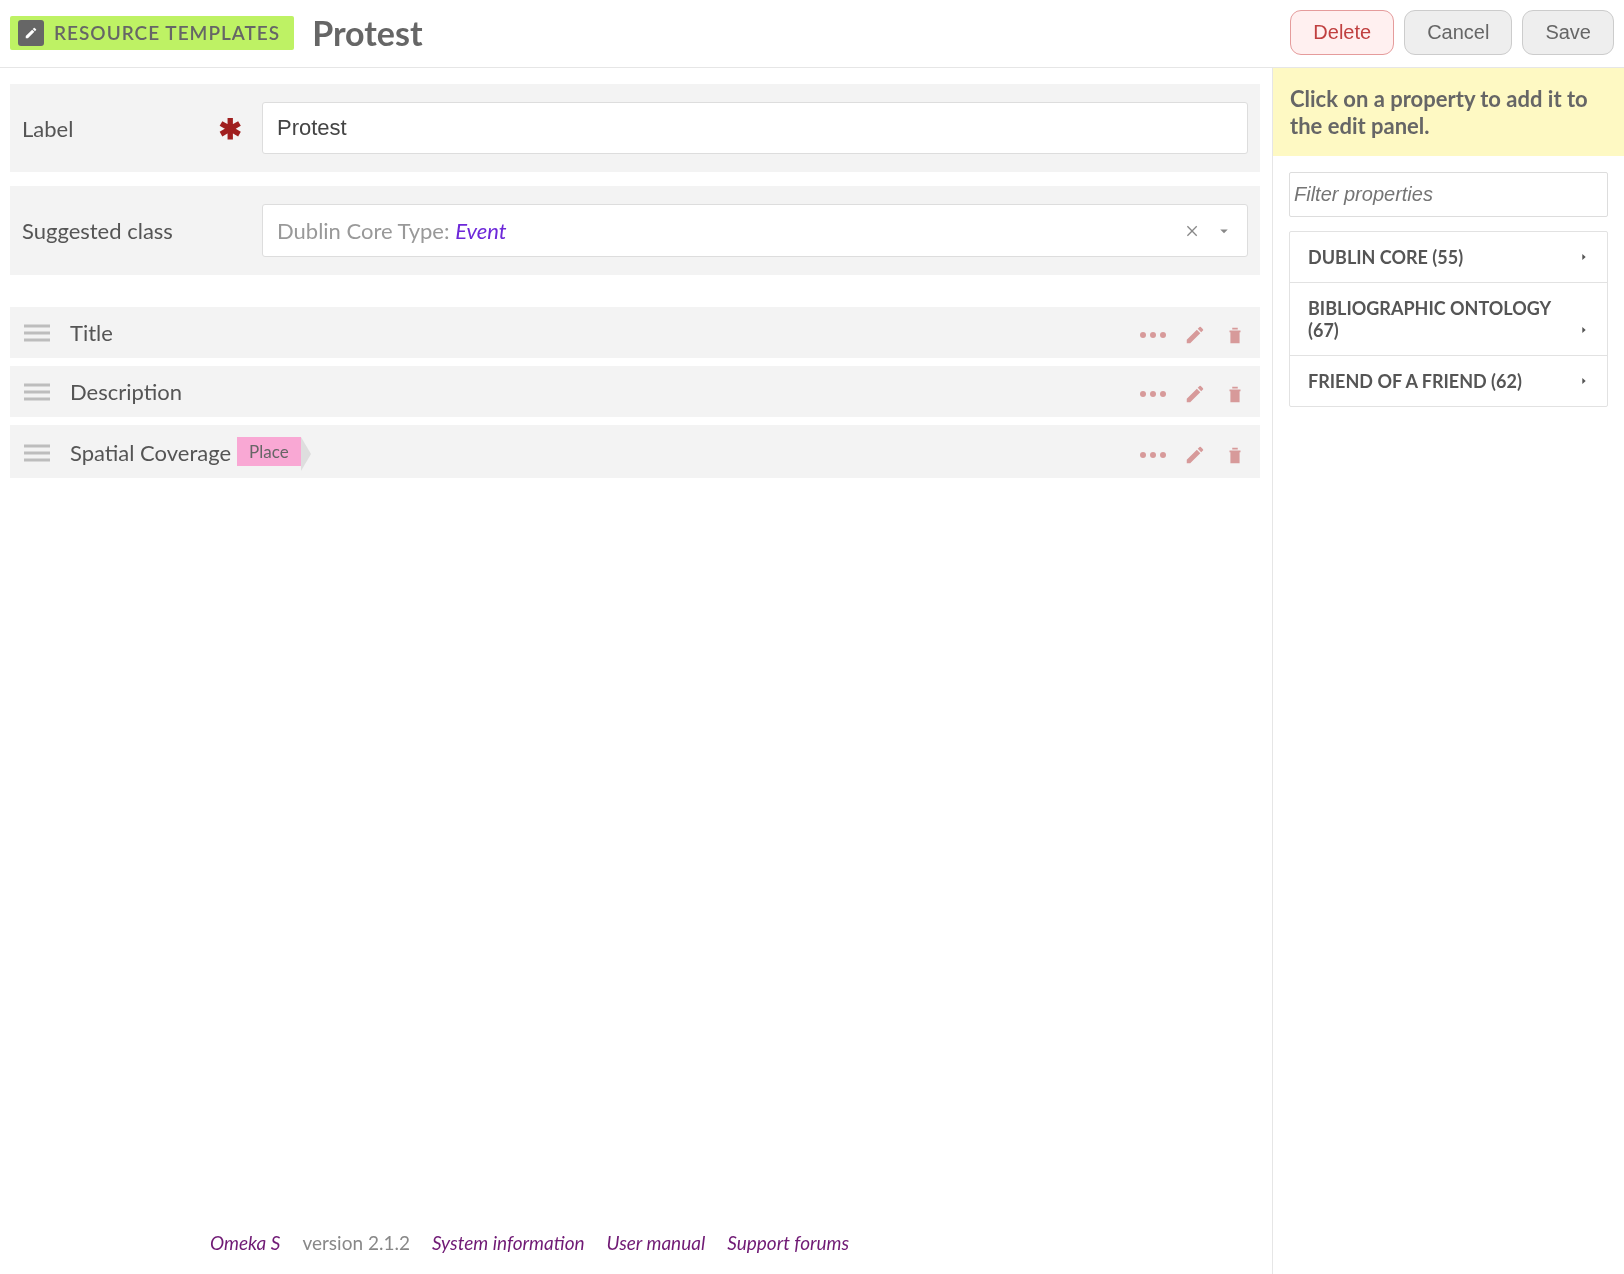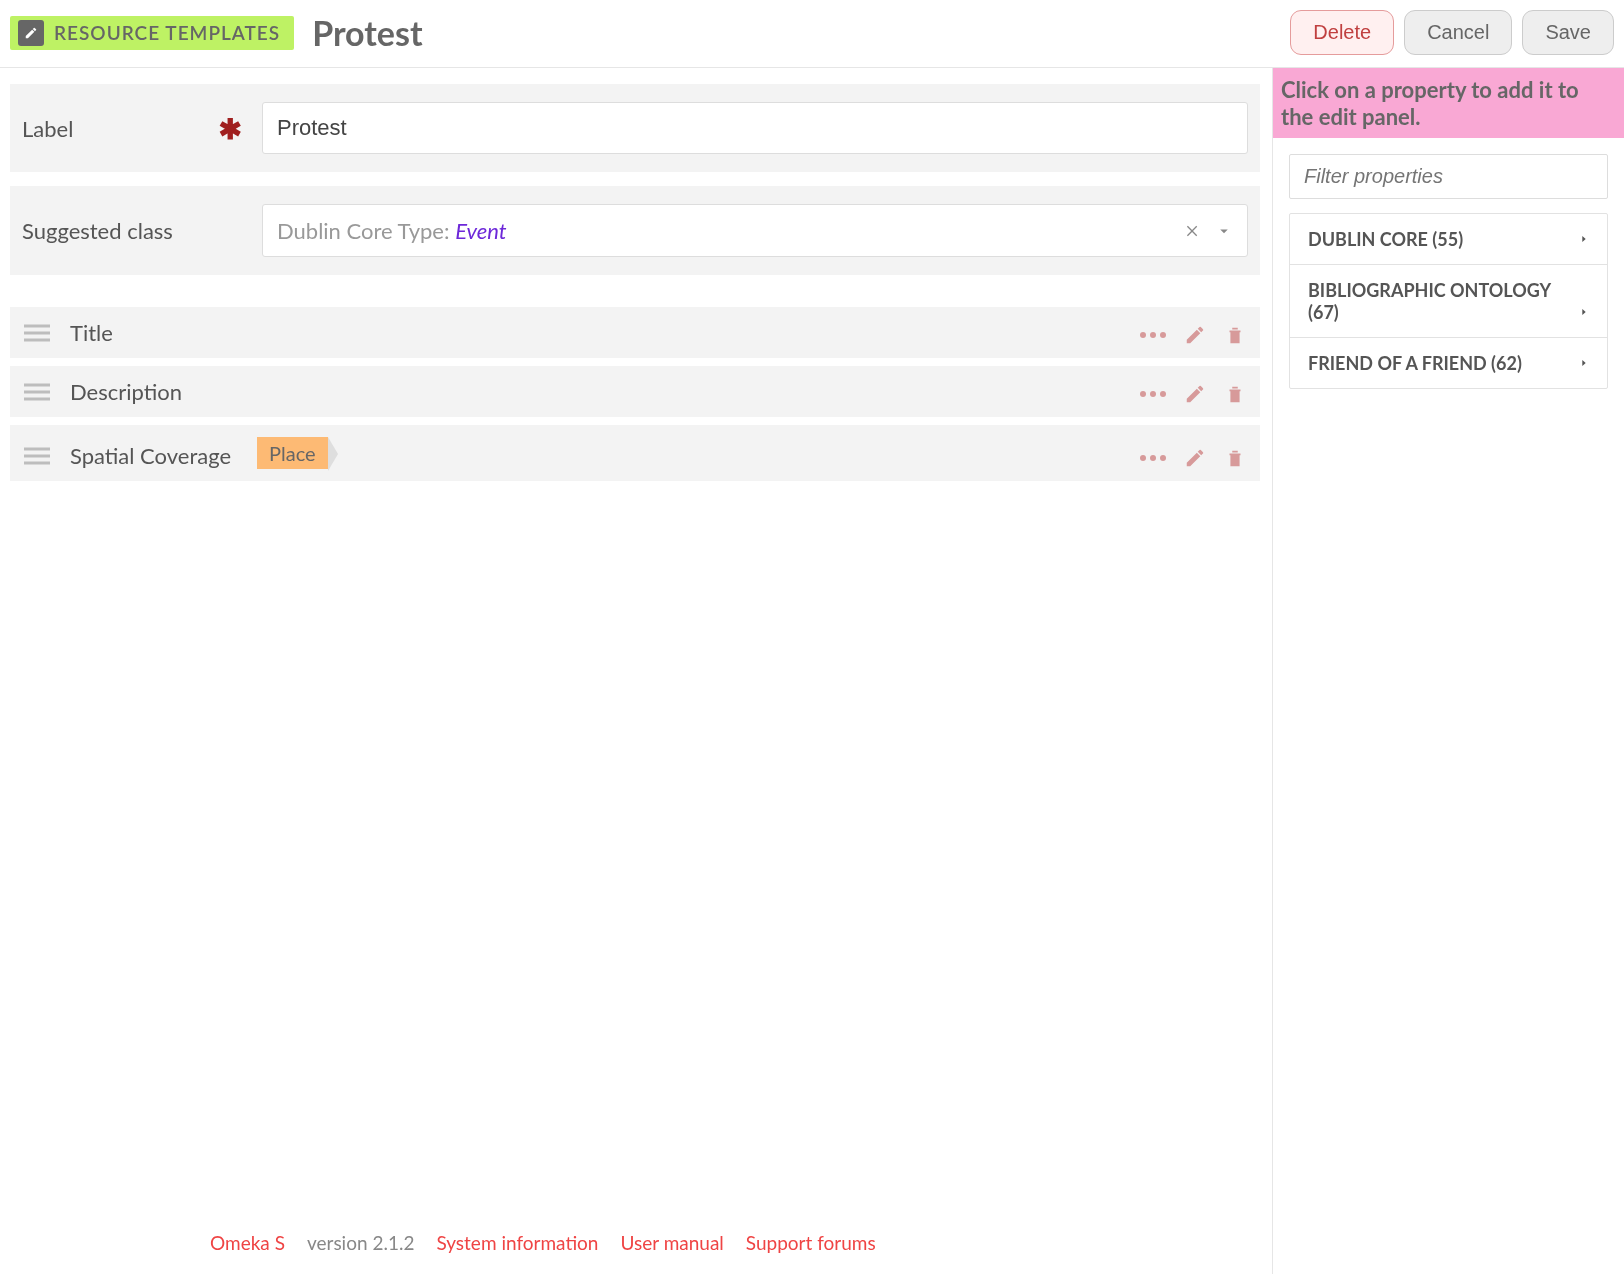--- a/index.html
+++ b/index.html
@@ -84,30 +84,30 @@
     min-height: 0;
   }
   .side-col {
     width: 352px;
     border-left: 1px solid #e6e6e6;
     background: #fff;
     display: flex;
     flex-direction: column;
   }
   .side-header {
-    background: #f9a8d4;
-    padding: 8px;
+    background: #fef9c3;
+    padding: 17px;
     color: #666;
     font-size: 22px;
     font-weight: 700;
   }
   .side-body { padding: 16px; }
   .filter-input {
     width: 100%;
-    padding: 10px 14px;
+    padding: 10px 4px;
     font-size: 20px;
     font-style: italic;
     color: #888;
     border: 1px solid #ddd;
     border-radius: 2px;
   }
   .vocab-list { margin-top: 14px; border: 1px solid #e2e2e2; border-radius: 2px; }
   .vocab-item {
     display: flex;
     align-items: flex-end;
@@ -169,25 +169,25 @@
     align-items: flex-end;
     background: #f3f3f3;
     padding: 12px 14px;
     margin-bottom: 8px;
   }
   .drag-handle { margin-right: 20px; cursor: grab; }
   .drag-handle svg { stroke: #bdbdbd; }
   .prop-name { font-size: 22px; color: #555; }
   .badge {
     position: relative;
-    background: #fdba74;
-    color: #666;
-    font-size: 20px;
+    background: #f9a8d4;
+    color: #666;
+    font-size: 17px;
     padding: 4px 12px 4px 12px;
-    margin-left: 26px;
+    margin-left: 6px;
   }
   .badge::after {
     content: "";
     position: absolute;
     right: -10px;
     top: 0;
     bottom: 0;
     width: 0;
     border-top: 17px solid transparent;
     border-bottom: 17px solid transparent;
@@ -200,21 +200,21 @@
   .footer {
     display: flex;
     align-items: center;
     gap: 22px;
     padding: 20px 10px;
     margin-top: auto;
     font-size: 19px;
     justify-content: flex-start;
     padding-left: 200px;
   }
-  .footer a { color: #ef4444; text-decoration: none; cursor: pointer; }
+  .footer a { color: #701a75; text-decoration: none; cursor: pointer; font-style: italic; }
   .footer .ver { color: #888; }
 </style>
 </head>
 <body>
 
 <div class="main-wrap">
 
   <div class="header">
     <div class="breadcrumb">
       <span class="icon-box">

